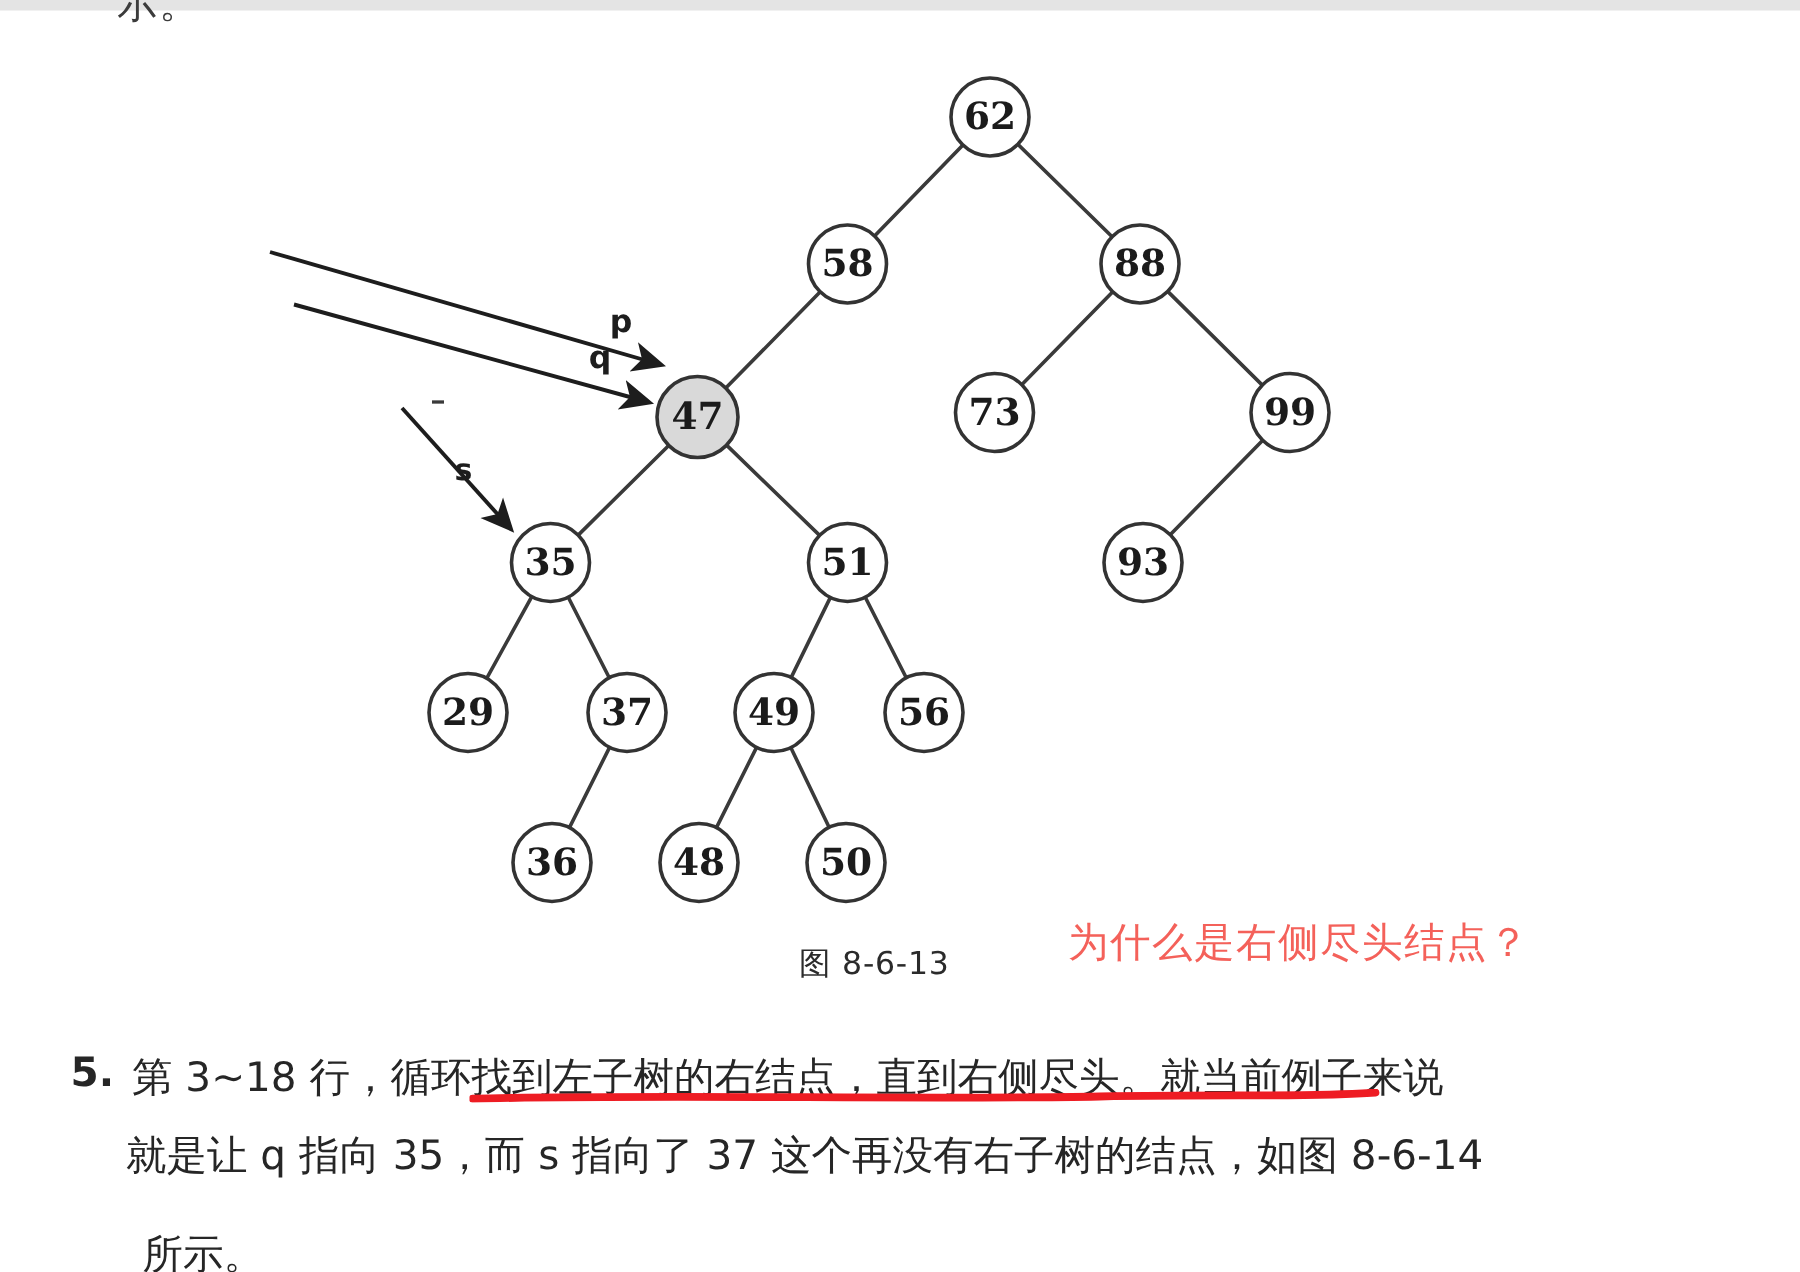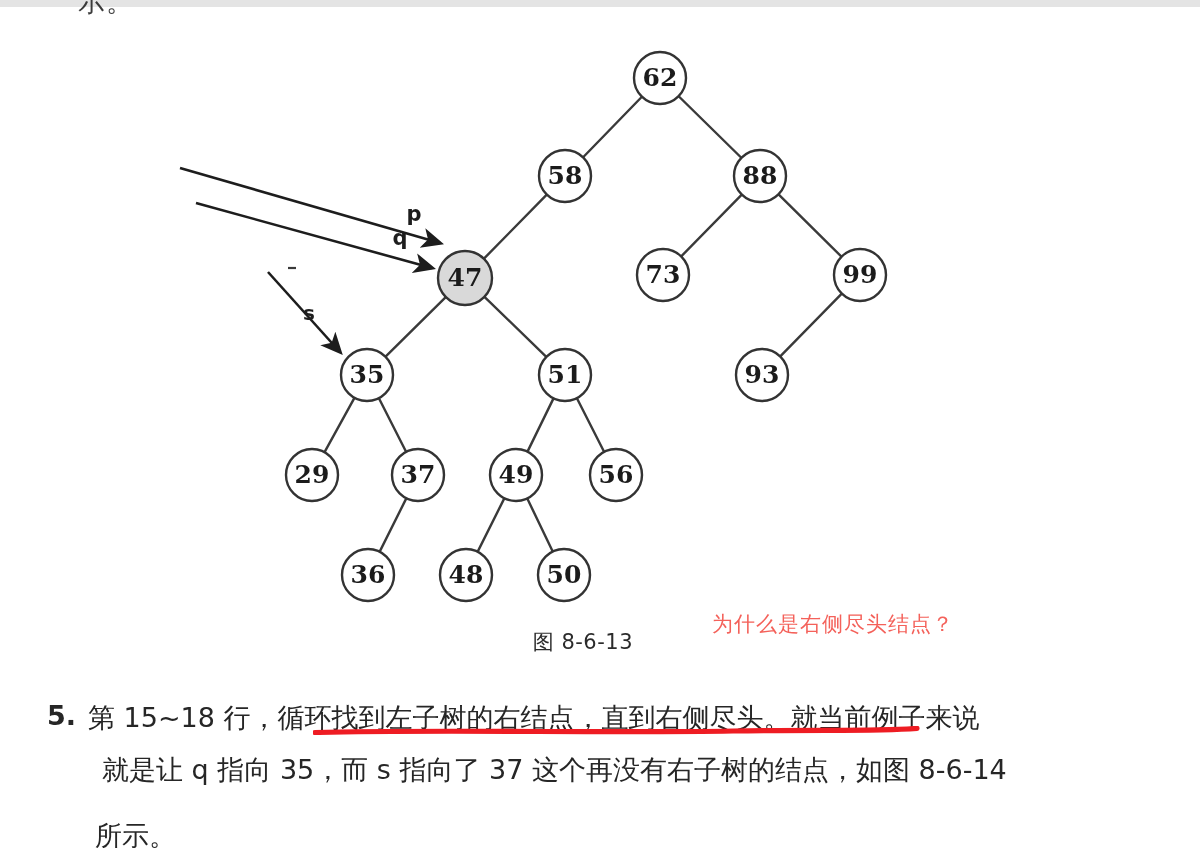--- a/index.html
+++ b/index.html
@@ -53,21 +53,21 @@
     font-size: 21px;
     font-weight: normal;
     color: #2b2b2b;
     font-family: "DejaVu Sans", sans-serif;
     letter-spacing: 0.5px;
   }
   .annot-red {
     position: absolute;
     left: 712px;
     top: 610px;
-    font-size: 21px;
+    font-size: 27px;
     color: #f4615a;
     font-family: Liberation Serif, serif;
     letter-spacing: 1px;
     white-space: nowrap;
   }
 
   
   #bodytext {
     position: absolute;
     left: 0;
@@ -77,21 +77,21 @@
   .tline {
     position: absolute;
     font-size: 27px;
     color: #262626;
     font-family: "DejaVu Sans", sans-serif;
     white-space: nowrap;
     letter-spacing: 0px;
   }
   .num { position: absolute; left: 47px; top: 10px; font-weight: bold; }
   .l1 { left: 88px;  top: 10px; }
-  .l2 { left: 102px;  top: 62px; text-align: center; }
+  .l2 { left: 84px;  top: 62px; text-align: center; }
   .l3 { left: 95px;  top: 114px; margin-top: 14px; }
 
   
   #red-underline {
     position: absolute;
     left: 313px;
     top: 726px;
     width: 607px;
     height: 9px;
   }
@@ -209,21 +209,21 @@
         </g>
     </svg>
 
     <div class="fig-caption">图 8-6-13</div>
 
     <div class="annot-red" style="color: rgb(244, 97, 90);">为什么是右侧尽头结点？</div>
   </div>
 
   <div id="bodytext">
     <div class="tline num">5.</div>
-    <div class="tline l1">第 15~18 行，循环找到左子树的右结点，直到右侧尽头。就当前例子来说</div>
+    <div class="tline l1">第 3~18 行，循环找到左子树的右结点，直到右侧尽头。就当前例子来说</div>
     <div class="tline l2">就是让 q 指向 35，而 s 指向了 37 这个再没有右子树的结点，如图 8-6-14</div>
     <div class="tline l3">所示。</div>
   </div>
 
   <svg id="red-underline" width="607" height="9" viewBox="0 0 607 9">
     <path id="ul-path" d="M2,6.5 C120,3.2 300,7.4 420,5.0 C510,3.4 560,5.6 604,2.4" stroke="#ee1c23" stroke-width="5.2" fill="none" stroke-linecap="round"></path>
   </svg>
 
 </div>
 

